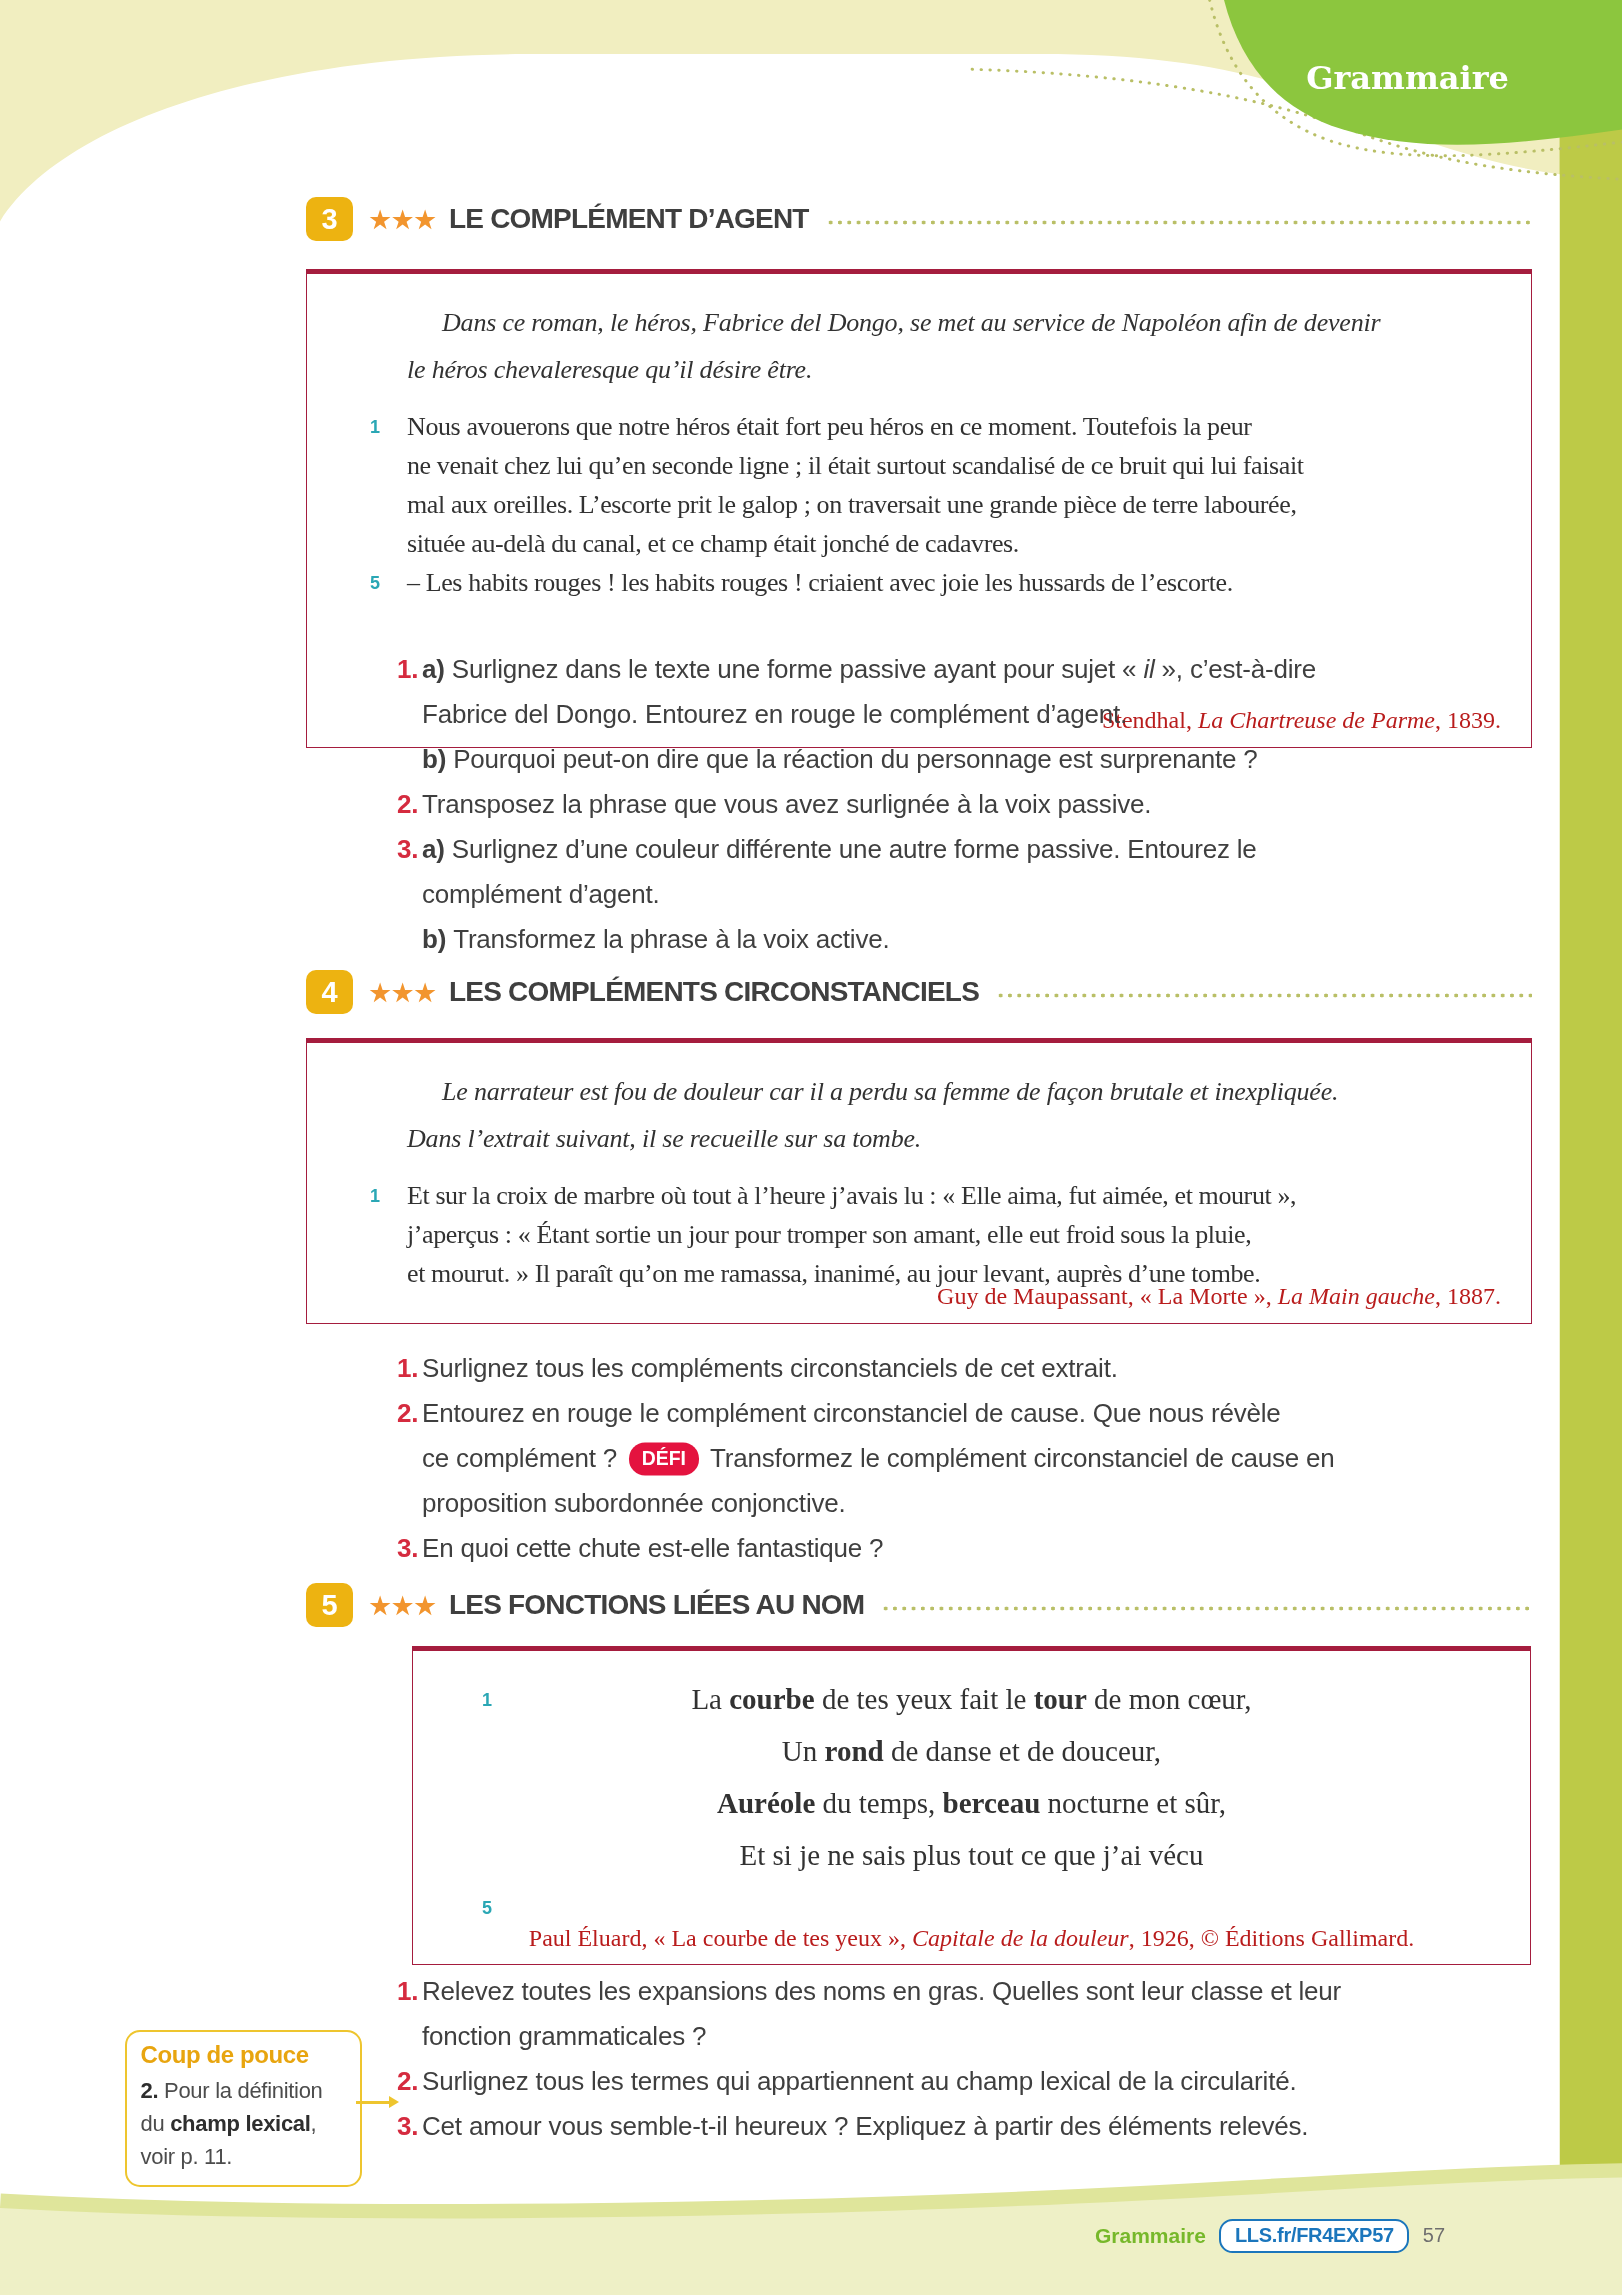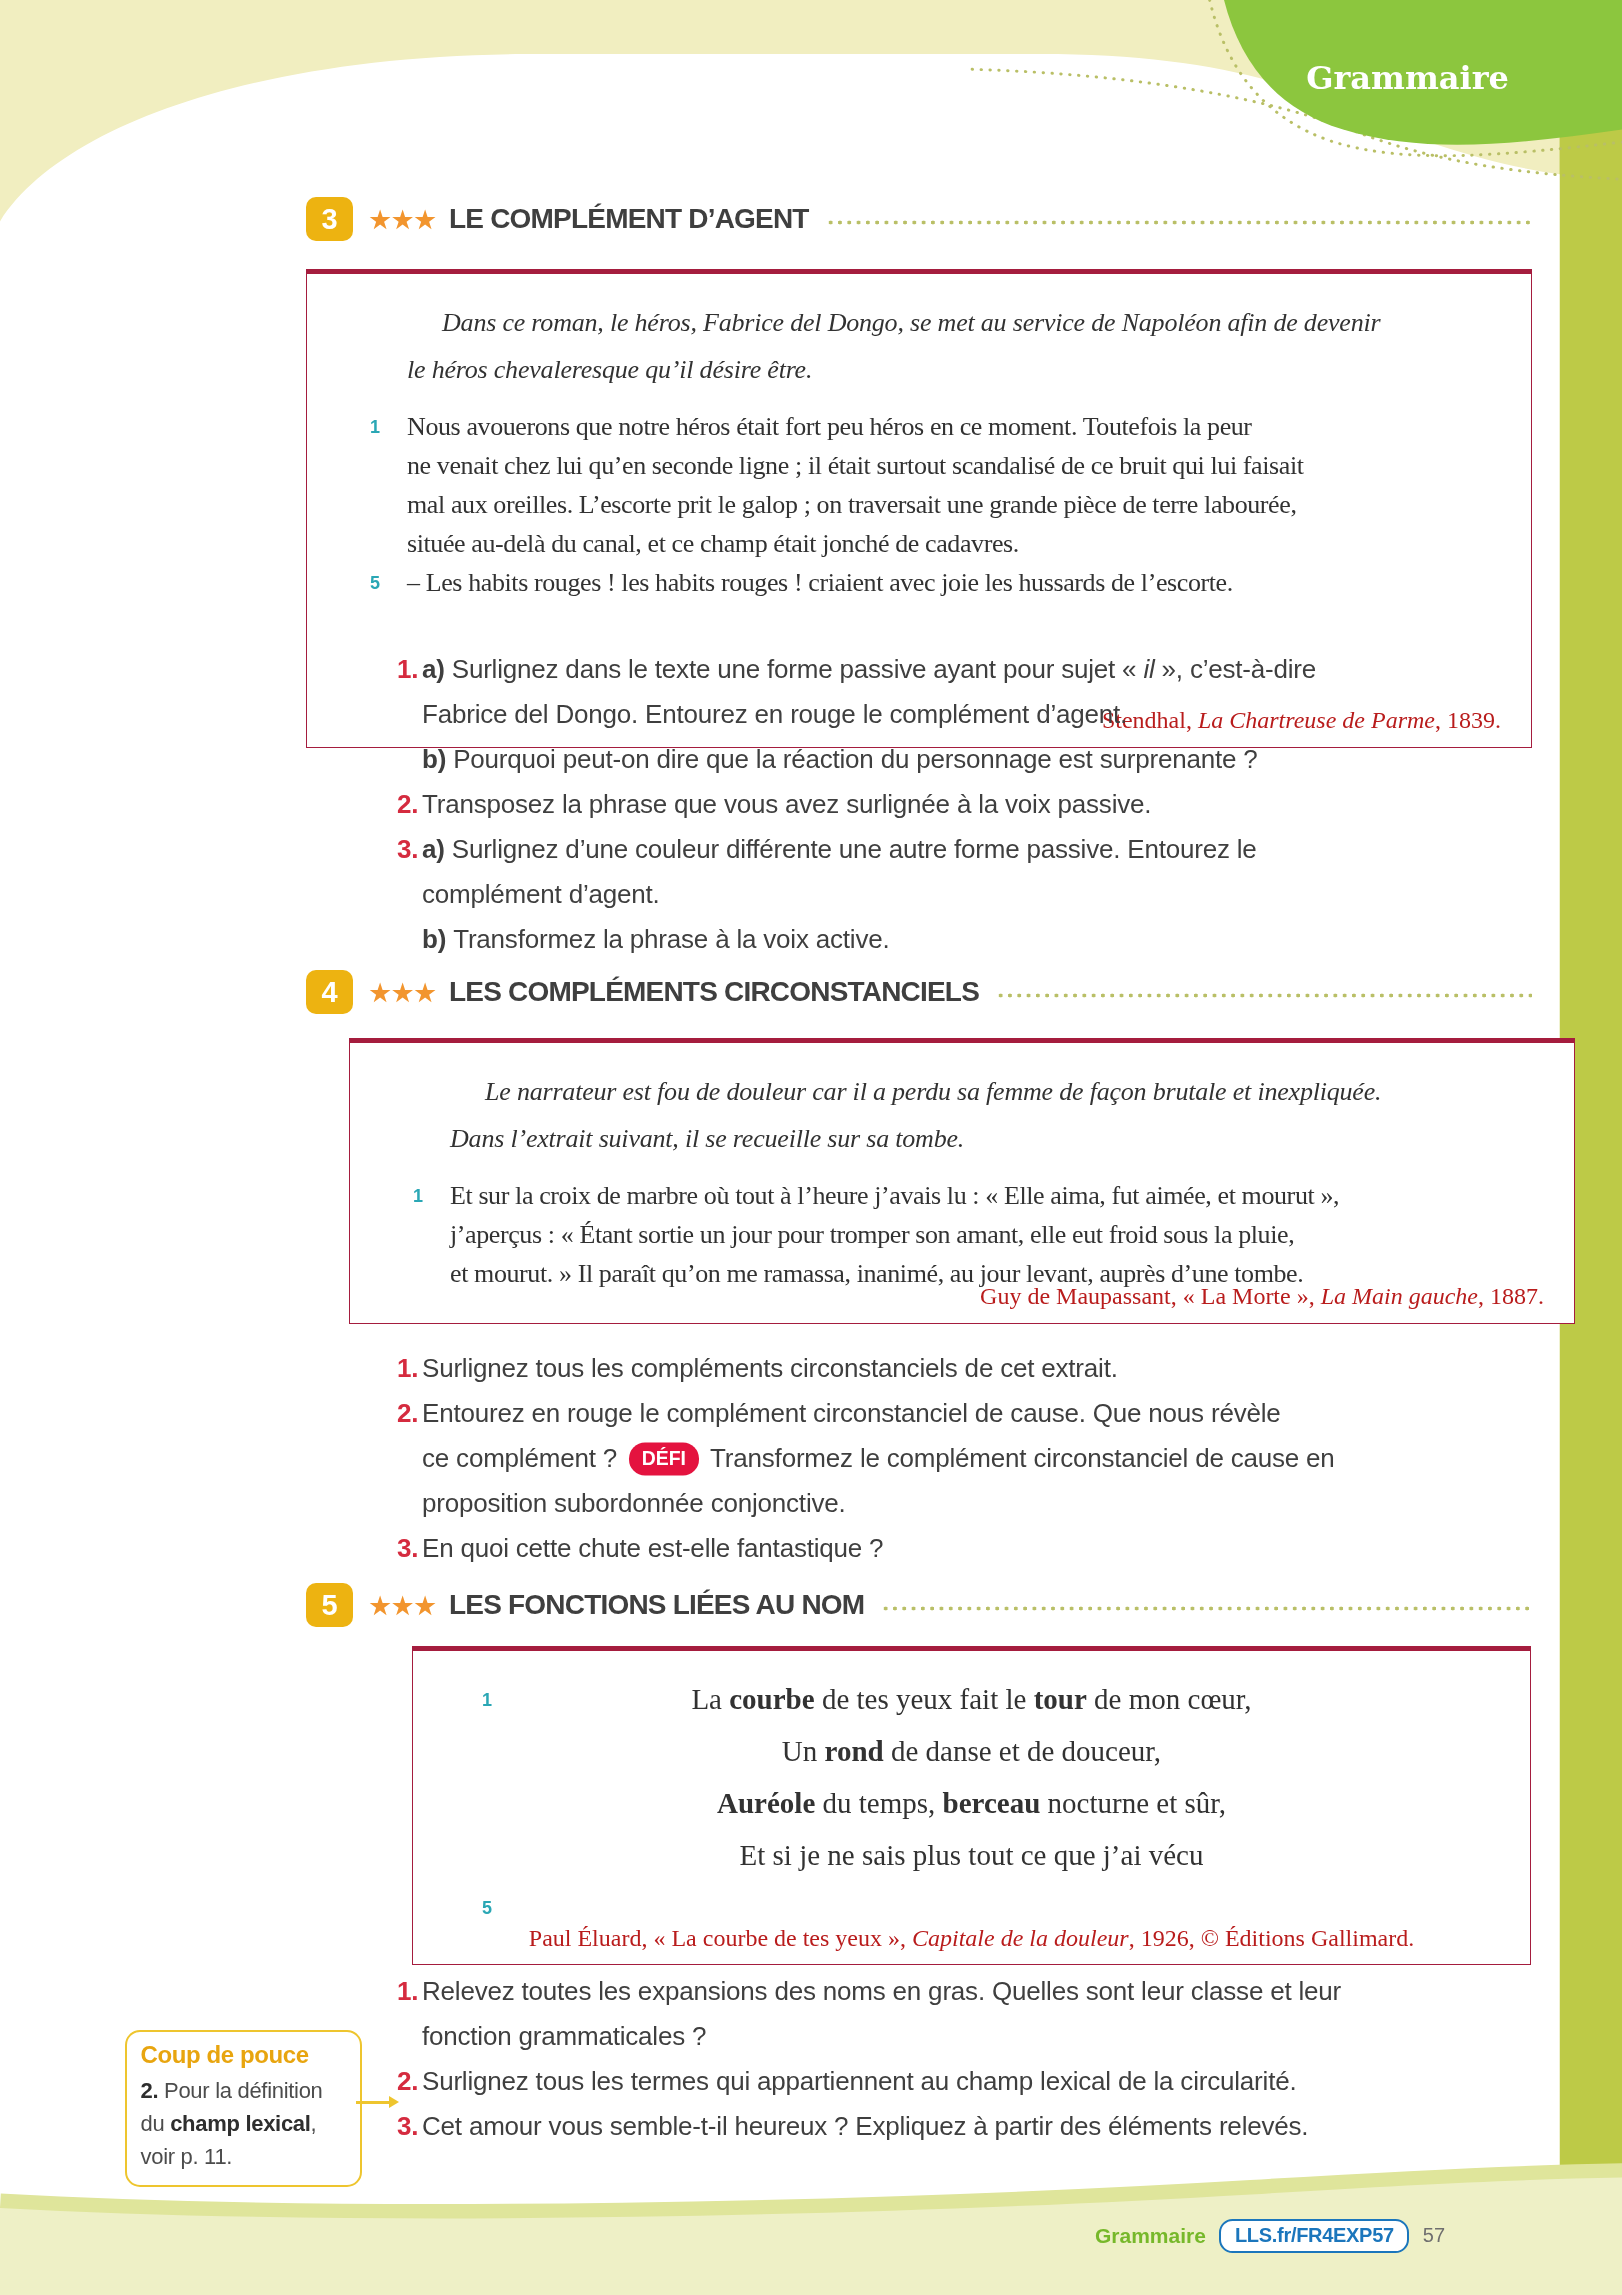--- a/index.html
+++ b/index.html
@@ -21,21 +21,21 @@
   .ex-title{margin-left:13.5px;font-size:28px;font-weight:bold;color:#3f3f3f;letter-spacing:-0.8px;
     white-space:nowrap;flex:0 0 auto;}
   .leader{flex:1;height:5px;margin-left:17px;align-self:center;margin-top:6.8px;
     background-image:radial-gradient(circle,#b9bf66 1.7px,transparent 2.2px);
     background-size:9.3px 5px;background-repeat:repeat-x;}
 
   
   .tbox{position:absolute;background:#fff;border:1.7px solid #a51d3e;border-top-width:5px;
     box-sizing:border-box;}
   .tbox1{left:306px;top:269px;width:1226px;height:479px;padding:20px 30px 0 100px;}
-  .tbox2{left:306px;top:1038px;width:1226px;height:286px;padding:20px 30px 0 100px;margin-left:43px;}
+  .tbox2{left:306px;top:1038px;width:1226px;height:286px;padding:20px 30px 0 100px;}
   .tbox3{left:412px;top:1646px;width:1119px;height:319px;padding:20px 25px 0 25px;}
 
   .intro{margin:5px 0 0 0;font-family:"Liberation Serif",serif;font-style:italic;
     font-size:26px;line-height:47px;color:#323232;text-indent:35px;letter-spacing:-0.2px;}
   .xlines{margin-top:18.6px;position:relative;}
   .xline{position:relative;white-space:nowrap;height:39px;
     font-family:"Liberation Serif",serif;font-size:26px;letter-spacing:-0.4px;color:#323232;}
   .xline .lnum{position:absolute;left:-37px;top:5px;font-family:"Liberation Sans",sans-serif;
     font-size:18px;font-weight:bold;color:#2aa7b5;font-style:normal;}
   .attrib{position:absolute;right:30px;bottom:13.5px;margin:0;

